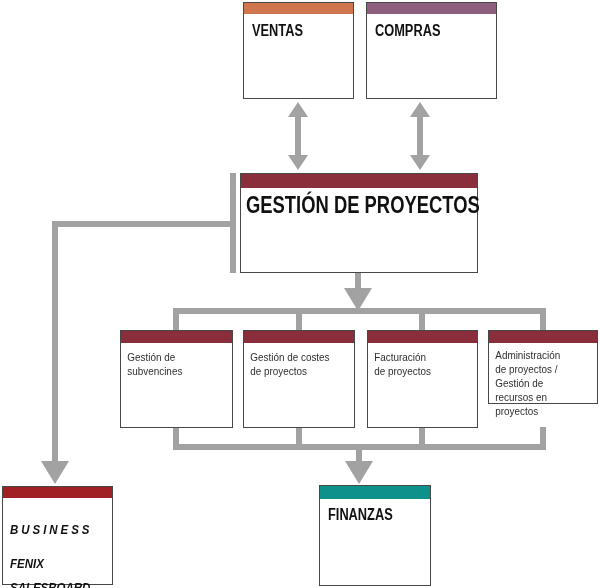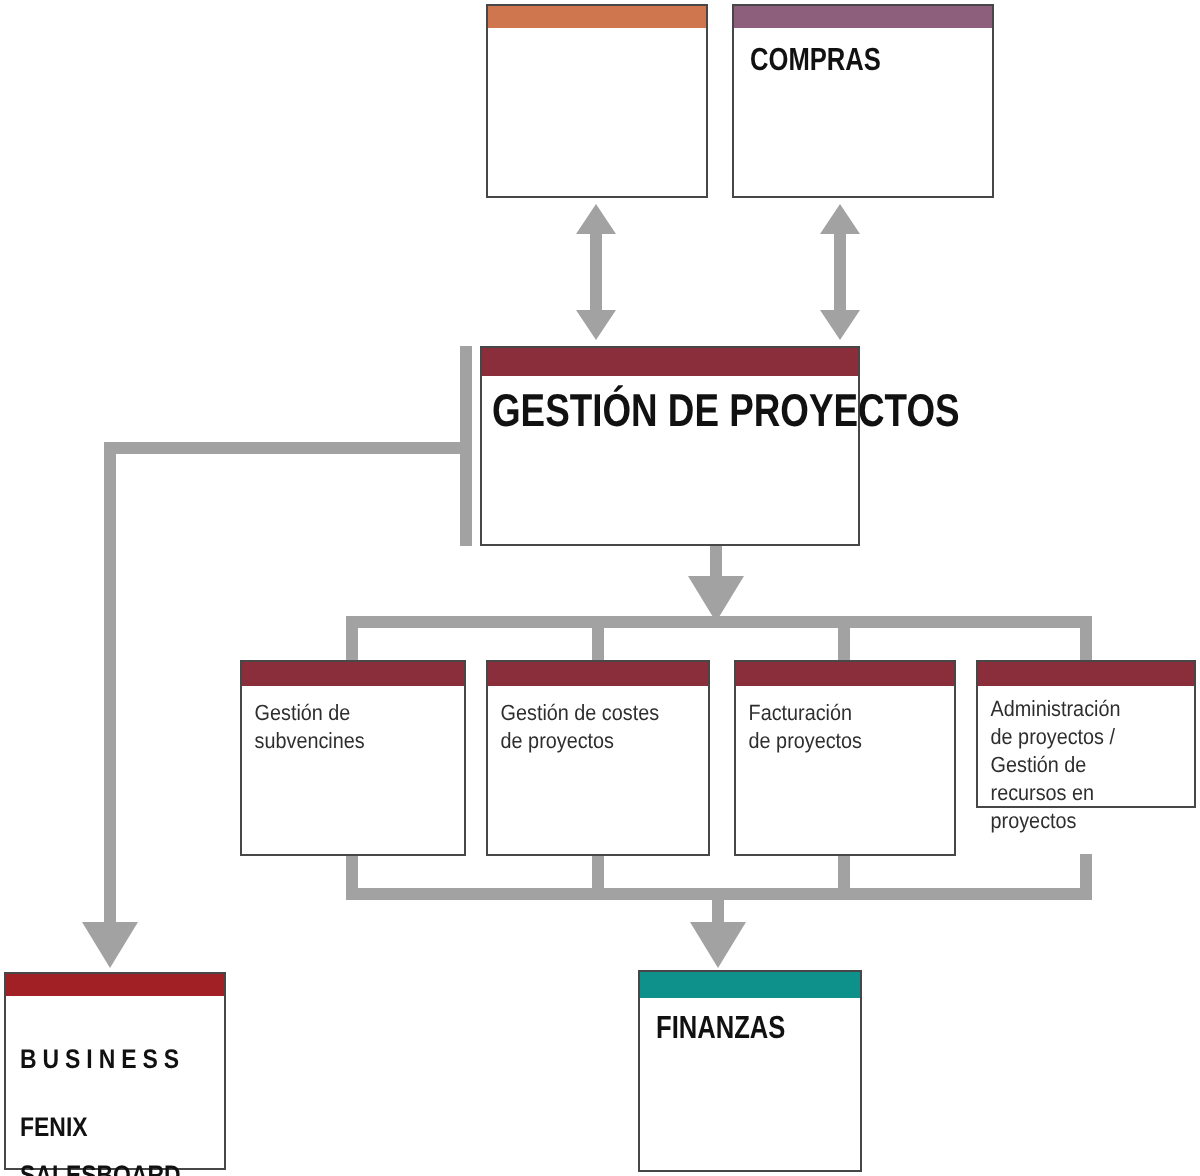--- a/index.html
+++ b/index.html
@@ -55,28 +55,29 @@
   <div class="conn" style="left:296px;top:427px;width:6px;height:18px;"></div>
   <div class="conn" style="left:419px;top:427px;width:6px;height:18px;"></div>
   <div class="conn" style="left:540px;top:427px;width:6px;height:18px;"></div>
   <div class="conn" style="left:173px;top:444px;width:373px;height:6px;"></div>
 
   <div class="conn" style="left:356px;top:450px;width:6px;height:14px;"></div>
   <div class="tri down-lg" style="left:345px;top:461px;"></div>
 
   <div class="box" style="left:243px;top:2px;width:111px;height:97px;">
     <div class="bar" style="height: 11px; background: rgb(208, 118, 78);"></div>
+    <div class="pad"><span class="ttl" style="font-size:16px;">VENTAS</span></div>
   </div>
 
   <div class="box" style="left:366px;top:2px;width:131px;height:97px;">
     <div class="bar" style="height: 11px; background: rgb(142, 95, 125);"></div>
     <div class="pad"><span class="ttl" style="font-size:16px;">COMPRAS</span></div>
   </div>
 
-  <div class="box" style="left:240px;top:173px;width:190px;height:100px;text-decoration:underline;">
+  <div class="box" style="left:240px;top:173px;width:238px;height:100px;text-decoration:underline;">
     <div class="bar" style="height: 14px; background: rgb(139, 46, 59);"></div>
     <div style="padding:4px 0 0 5px;"><span class="ttl" style="font-size:23px;">GESTIÓN DE PROYECTOS</span></div>
   </div>
 
   <div class="box" style="left:120px;top:330px;width:113px;height:98px;">
     <div class="bar" style="height: 12px; background: rgb(139, 46, 59);"></div>
     <span class="small-label">Gestión de
 subvencines</span>
   </div>
 
@@ -94,21 +95,21 @@
 
   <div class="box" style="left:488px;top:330px;width:110px;height:74px;">
     <div class="bar" style="height: 12px; background: rgb(139, 46, 59);"></div>
     <span class="small-label" style="padding-top:5px;">Administración
 de proyectos /
 Gestión de
 recursos en
 proyectos</span>
   </div>
 
-  <div class="box biz" style="left:2px;top:486px;width:111px;height:99px;">
+  <div class="box biz" style="left:2px;top:486px;width:111px;height:99px;font-style:italic;">
     <div class="bar" style="height: 11px; background: rgb(160, 32, 38);"></div>
     <div style="padding:6px 0 0 7px;">
       <span class="biz-block">
         <span class="ls">BUSINESS</span><br>
         <span>FENIX</span>
       </span>
     </div>
     <div style="padding:7px 0 0 7px;">
       <span class="biz-block">SALESBOARD
 FOR FENIX</span>

